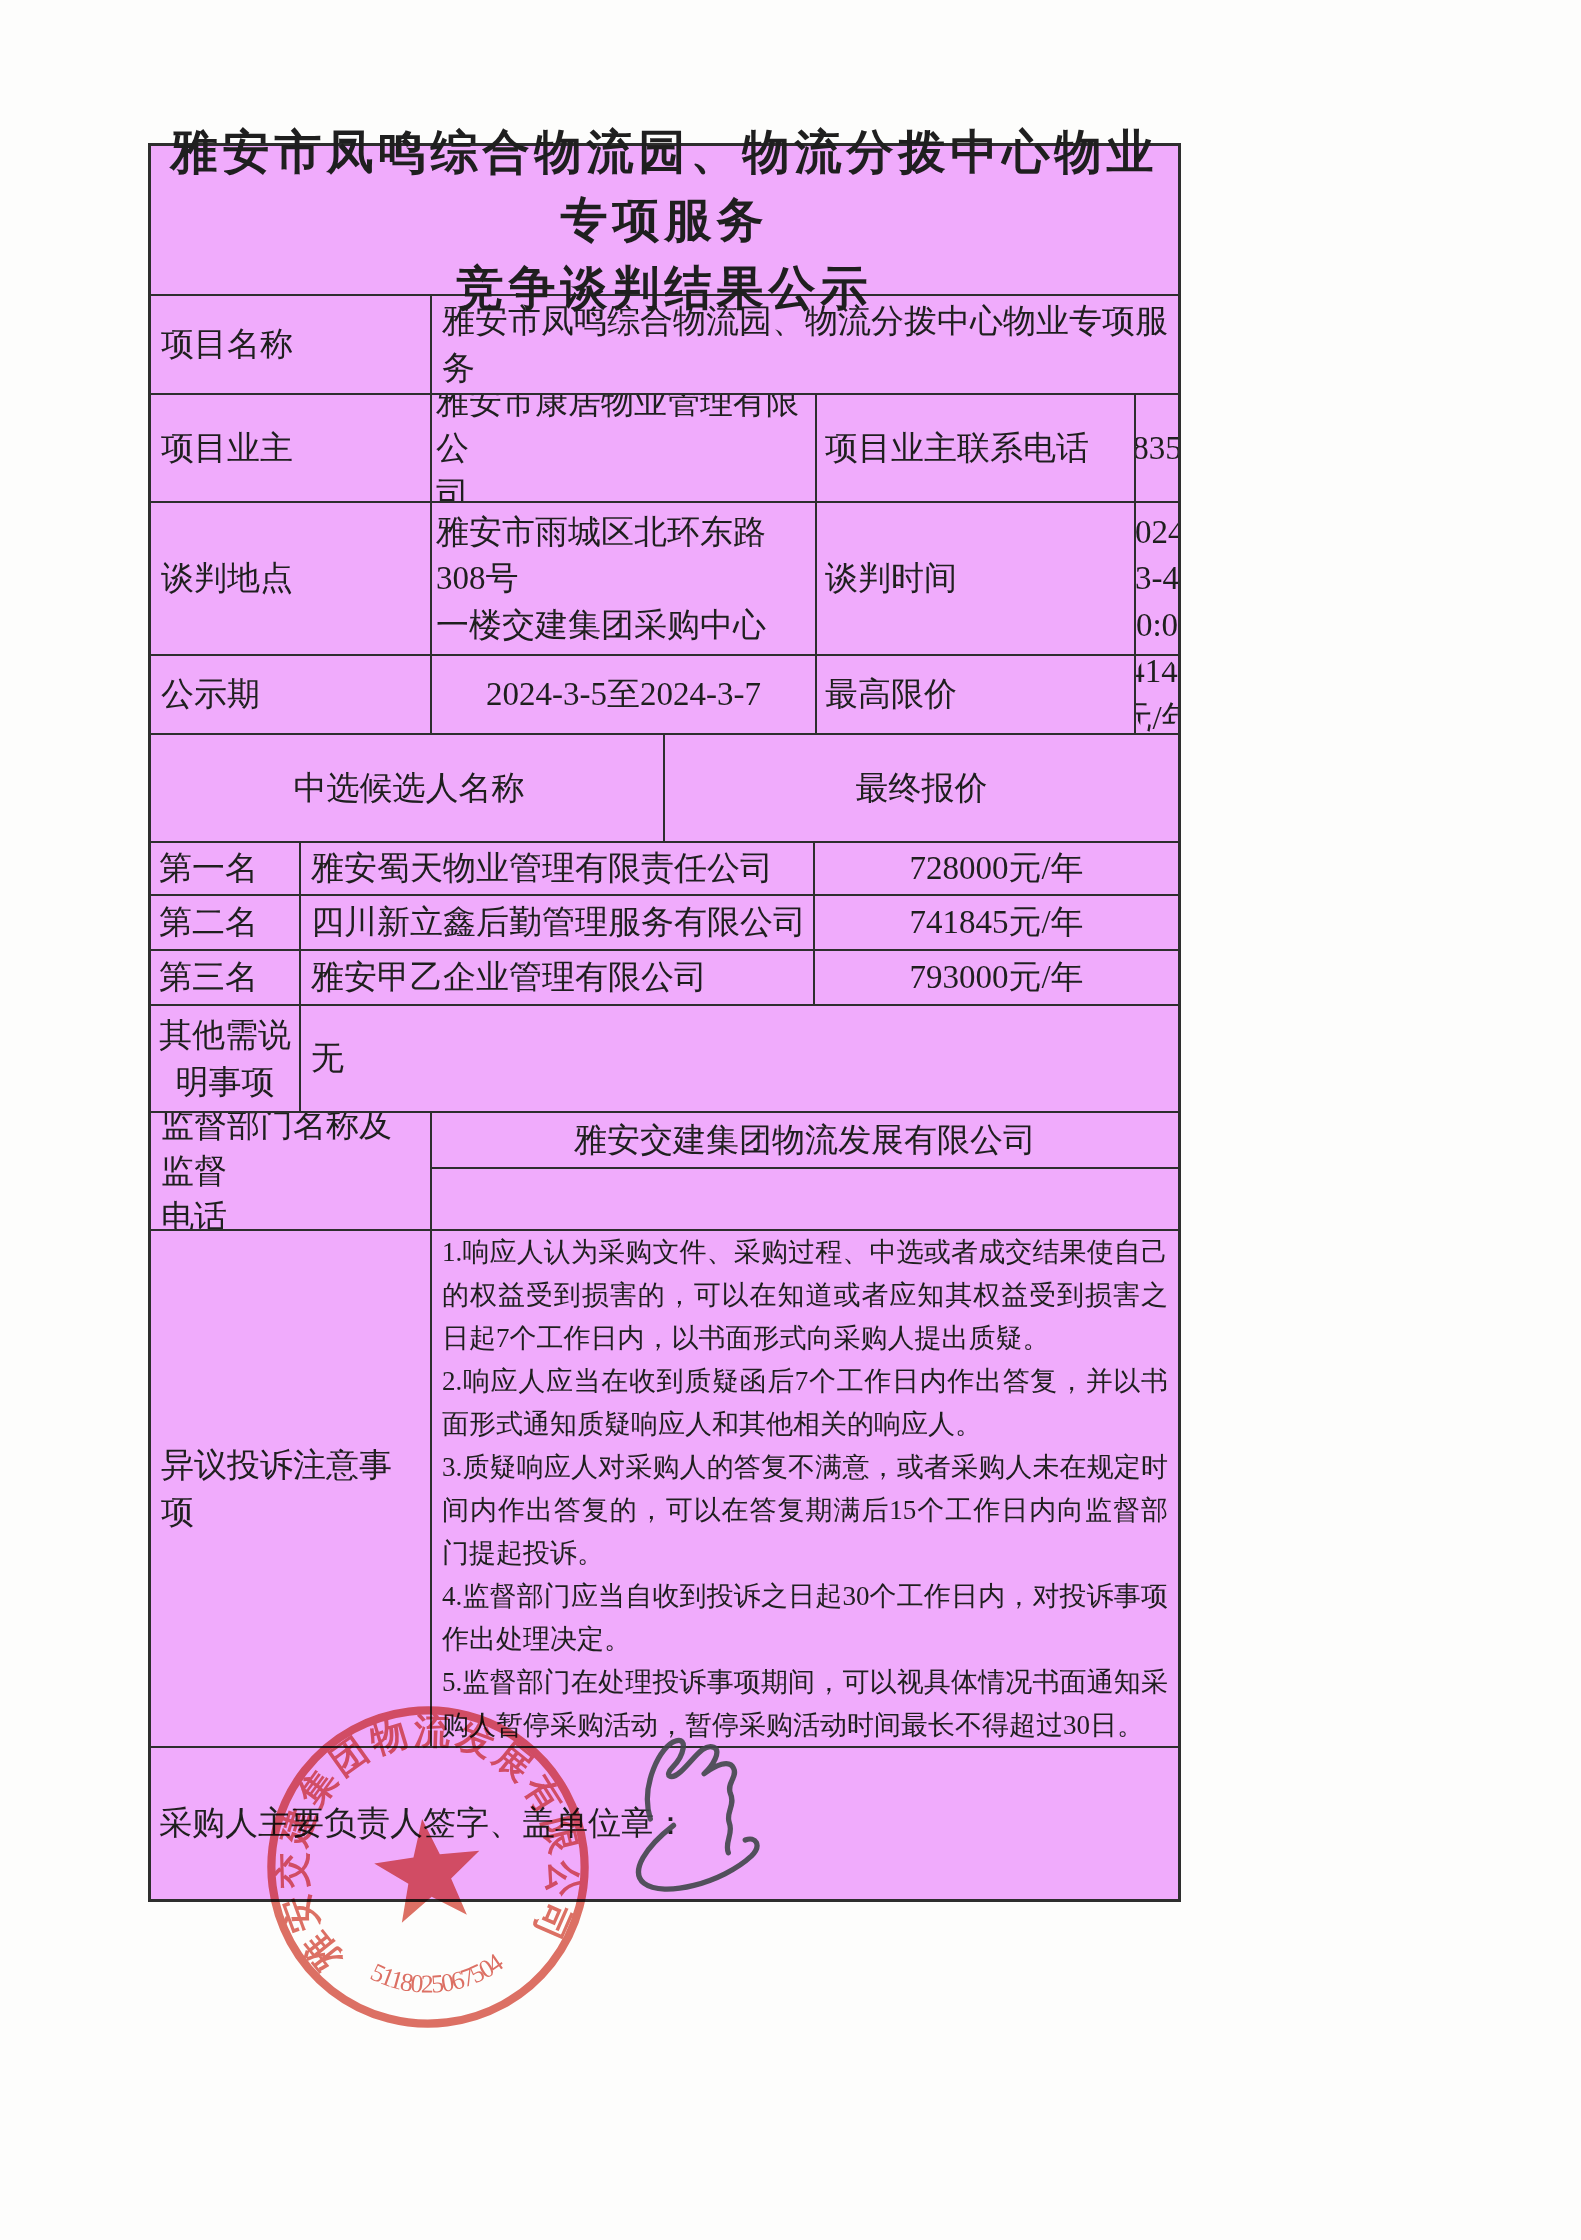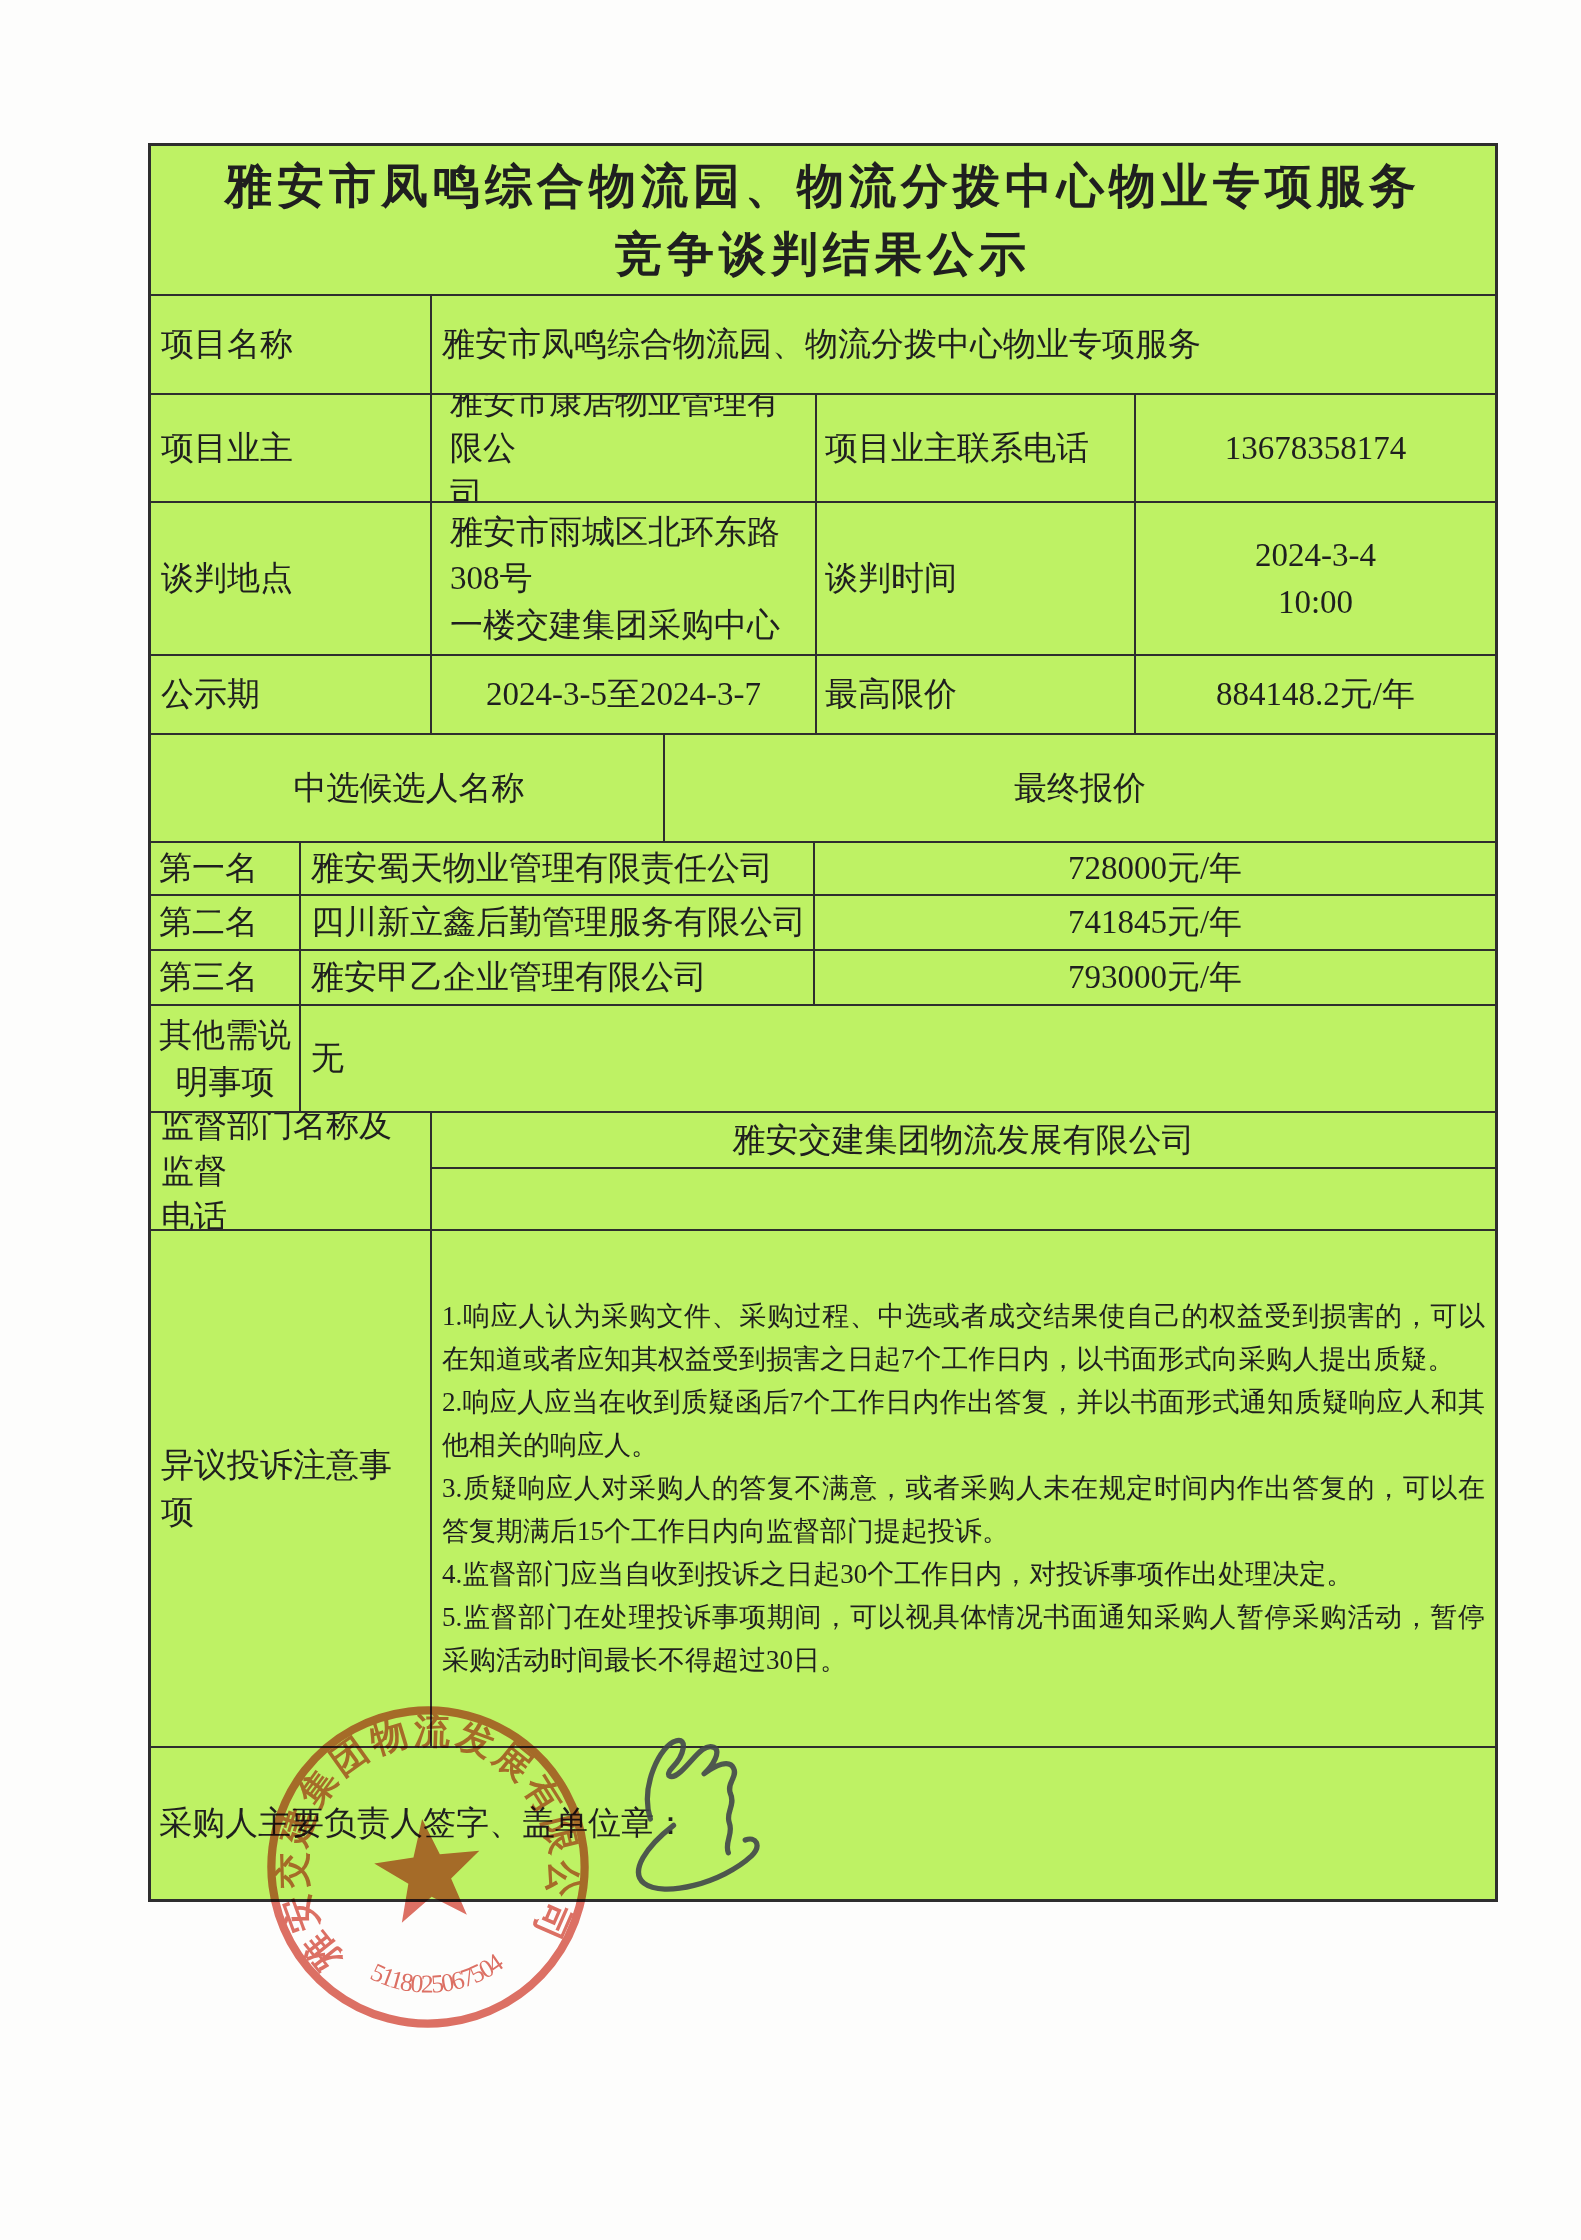--- a/index.html
+++ b/index.html
@@ -6,39 +6,39 @@
   body{
     width:1581px;height:2240px;
     background:#fdfdfc;
     font-family:"Liberation Serif","DejaVu Serif",serif;
     color:#1f1f1f;
     position:relative;
     overflow:hidden;
   }
   .page{position:absolute;left:0;top:0;width:1581px;height:2240px;}
   .doc-table{
-    position:absolute;left:148px;top:143px;width:1350px;
+    position:absolute;left:148px;top:143px;width:1033px;
     border:3px solid var(--line);
     box-sizing:border-box;
-    background:#bef264;
+    background:#f0abfc;
   }
   :root{--line:#2e2e2e;--stamp:#d75143;}
   .row{display:flex;box-sizing:border-box;border-bottom:2px solid var(--line);}
   .row:last-child{border-bottom:none;}
   .cell{
     box-sizing:border-box;display:flex;align-items:center;
     border-right:2px solid var(--line);
     font-size:33px;line-height:1.4;
     white-space:pre-line;
     overflow:hidden;
   }
   .cell:last-child{border-right:none;}
   .lab{width:281px;padding:0 8px 0 10px;}
   .labS{width:150px;padding:0 2px;justify-content:center;text-align:center;}
-  .col2{width:385px;padding:0 6px 0 18px;}
+  .col2{width:385px;padding:0 6px 0 4px;}
   .col3{width:319px;padding:0 6px 0 8px;}
   .col4{flex:1;justify-content:center;text-align:center;border-radius:30px;}
   .val-wide{flex:1;padding:0 10px;}
   .center{justify-content:center;text-align:center;padding:0;}
   .title-row{height:150px;align-items:center;justify-content:center;}
   .title{
     width:100%;text-align:center;
     font-size:47px;font-weight:bold;letter-spacing:5px;
     line-height:1.45;white-space:pre-line;
   }

